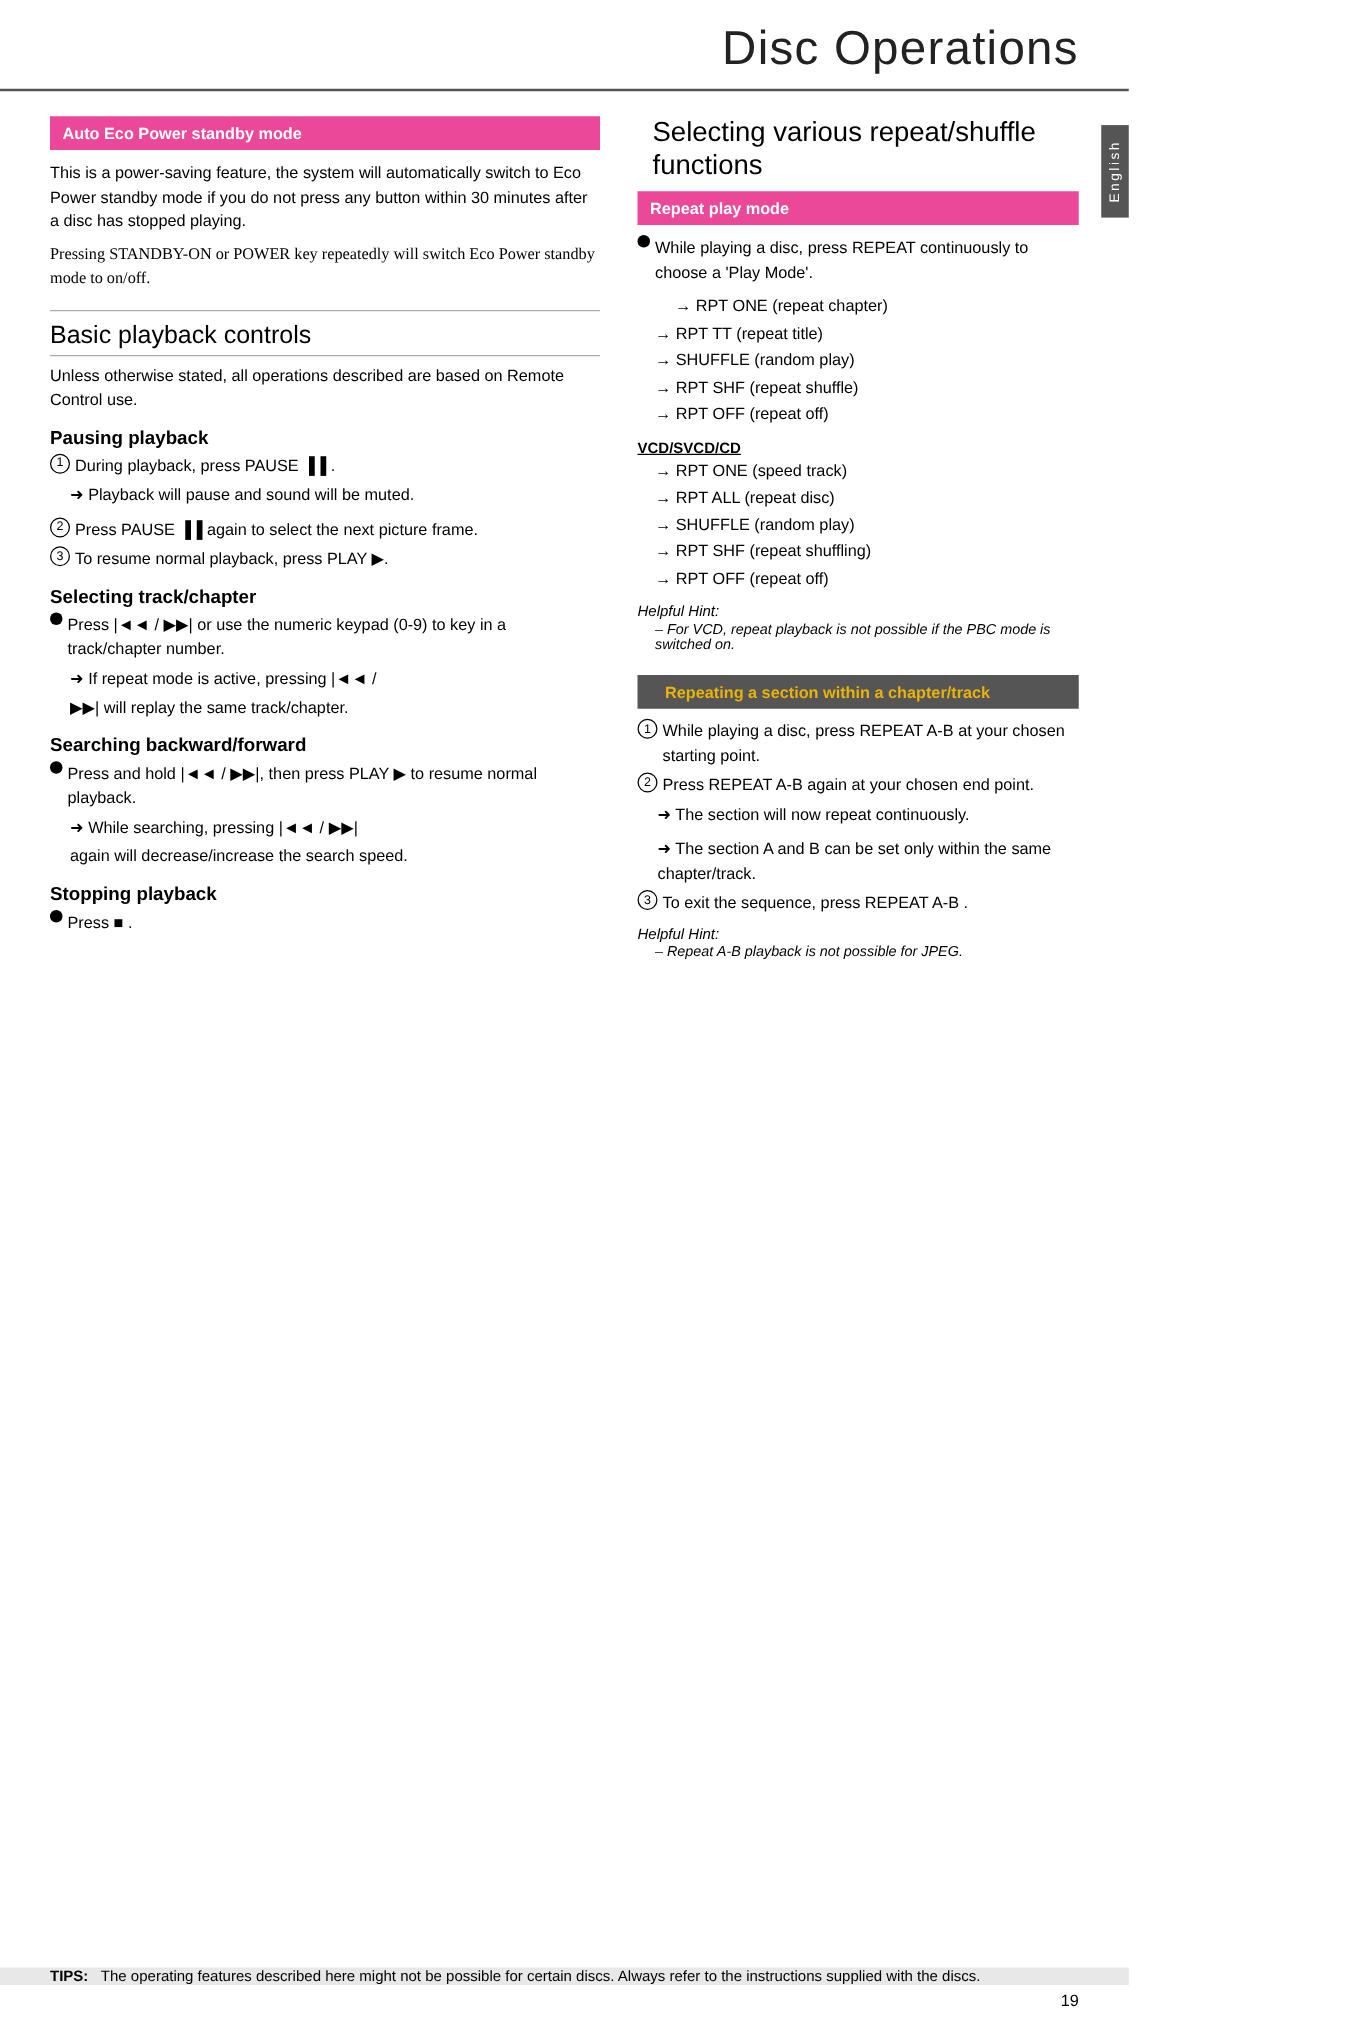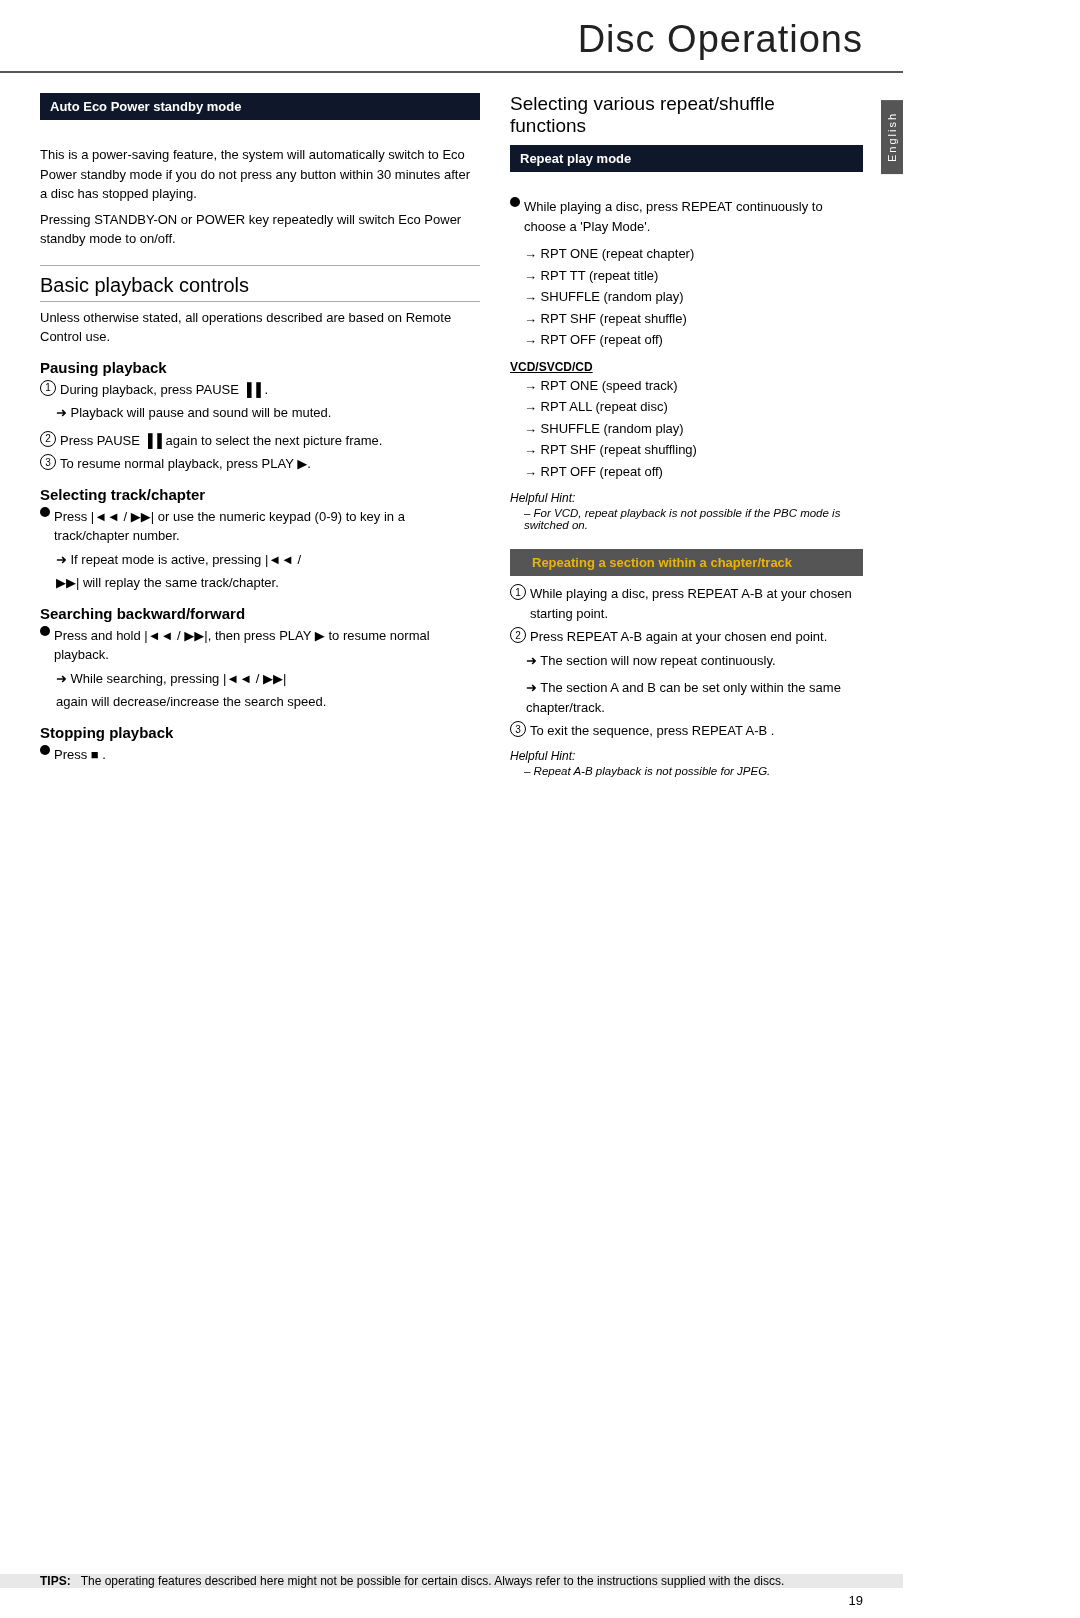--- a/index.html
+++ b/index.html
@@ -55,26 +55,26 @@
     .left-col {
       width: 440px;
       flex-shrink: 0;
     }
     
     .right-col {
       flex: 1;
     }
     
     .dark-header {
-      background: #0f172a;
+      background: #ec4899;
       color: #fff;
       padding: 6px 10px;
       font-size: 13px;
       font-weight: bold;
-      margin-bottom: 25px;
+      margin-bottom: 8px;
     }
     .dark-header-blue {
       background: #555;
       color: #eab308;
       padding: 6px 22px;
       font-size: 13px;
       font-weight: bold;
       margin-bottom: 8px;
     }
     .section-title {
@@ -167,23 +167,24 @@
       white-space: nowrap;
       flex-shrink: 0;
     }
     .page-number {
       position: absolute;
       bottom: 10px;
       right: 40px;
       font-size: 13px;
     }
     .large-section-title {
-      font-size: 19px;
+      font-size: 22px;
       font-weight: 400;
       margin-bottom: 8px;
+      margin-left: 12px;
     }
     hr.thin {
       border: none;
       border-top: 1px solid #aaa;
       margin-bottom: 8px;
     }
     .mb4 { margin-bottom: 4px; }
     .mb8 { margin-bottom: 8px; }
   </style>
 </head>
@@ -196,21 +197,21 @@
   </div>
 
   <div class="side-tab">English</div>
 
   <div class="main-content">
 
     <div class="left-col">
 
       <div class="dark-header">Auto Eco Power standby mode</div>
       <p>This is a power-saving feature, the system will automatically switch to Eco Power standby mode if you do not press any button within 30 minutes after a disc has stopped playing.</p>
-      <p style="margin-bottom:16px;">Pressing STANDBY-ON   or POWER key repeatedly will switch Eco Power standby mode to on/off.</p>
+      <p style="margin-bottom:16px;font-family:Liberation Serif, serif;">Pressing STANDBY-ON   or POWER key repeatedly will switch Eco Power standby mode to on/off.</p>
 
       <hr class="thin">
 
       <div class="section-title">Basic playback controls</div>
       <p style="margin-bottom:10px;">Unless otherwise stated, all operations described are based on Remote Control use.</p>
 
       <div class="section-subtitle">Pausing playback</div>
 
       <div class="bullet-row mb4">
         <span class="numbered-circle-outline">1</span>
@@ -260,21 +261,21 @@
       </div>
 
       <div class="dark-header">Repeat play mode</div>
 
       <div class="bullet-row mb8">
         <span class="bullet-filled"></span>
         <span class="bullet-content">While playing a disc, press REPEAT continuously to choose a 'Play Mode'.</span>
       </div>
 
       <div id="dvd-items-container" style="padding-left:14px; margin-bottom:10px;">
-          <div style="margin-bottom: 2px; line-height: 1.5;">→ RPT ONE (repeat chapter)</div>
+          <div style="margin-bottom: 2px; line-height: 1.5; margin-left: 16px;">→ RPT ONE (repeat chapter)</div>
           <div style="margin-bottom: 2px; line-height: 1.5;">→ RPT TT (repeat title)</div>
           <div style="margin-bottom: 2px; line-height: 1.5;">→ SHUFFLE (random play)</div>
           <div style="margin-bottom: 2px; line-height: 1.5;">→ RPT SHF (repeat shuffle)</div>
           <div style="margin-bottom: 2px; line-height: 1.5;">→ RPT OFF (repeat off)</div>
         </div>
 
       <div class="underline-label">VCD/SVCD/CD</div>
       <div id="vcd-items-container" style="padding-left:14px; margin-bottom:10px;">
           <div style="margin-bottom: 2px; line-height: 1.5;">→ RPT ONE (speed track)</div>
           <div style="margin-bottom: 2px; line-height: 1.5;">→ RPT ALL (repeat disc)</div>

